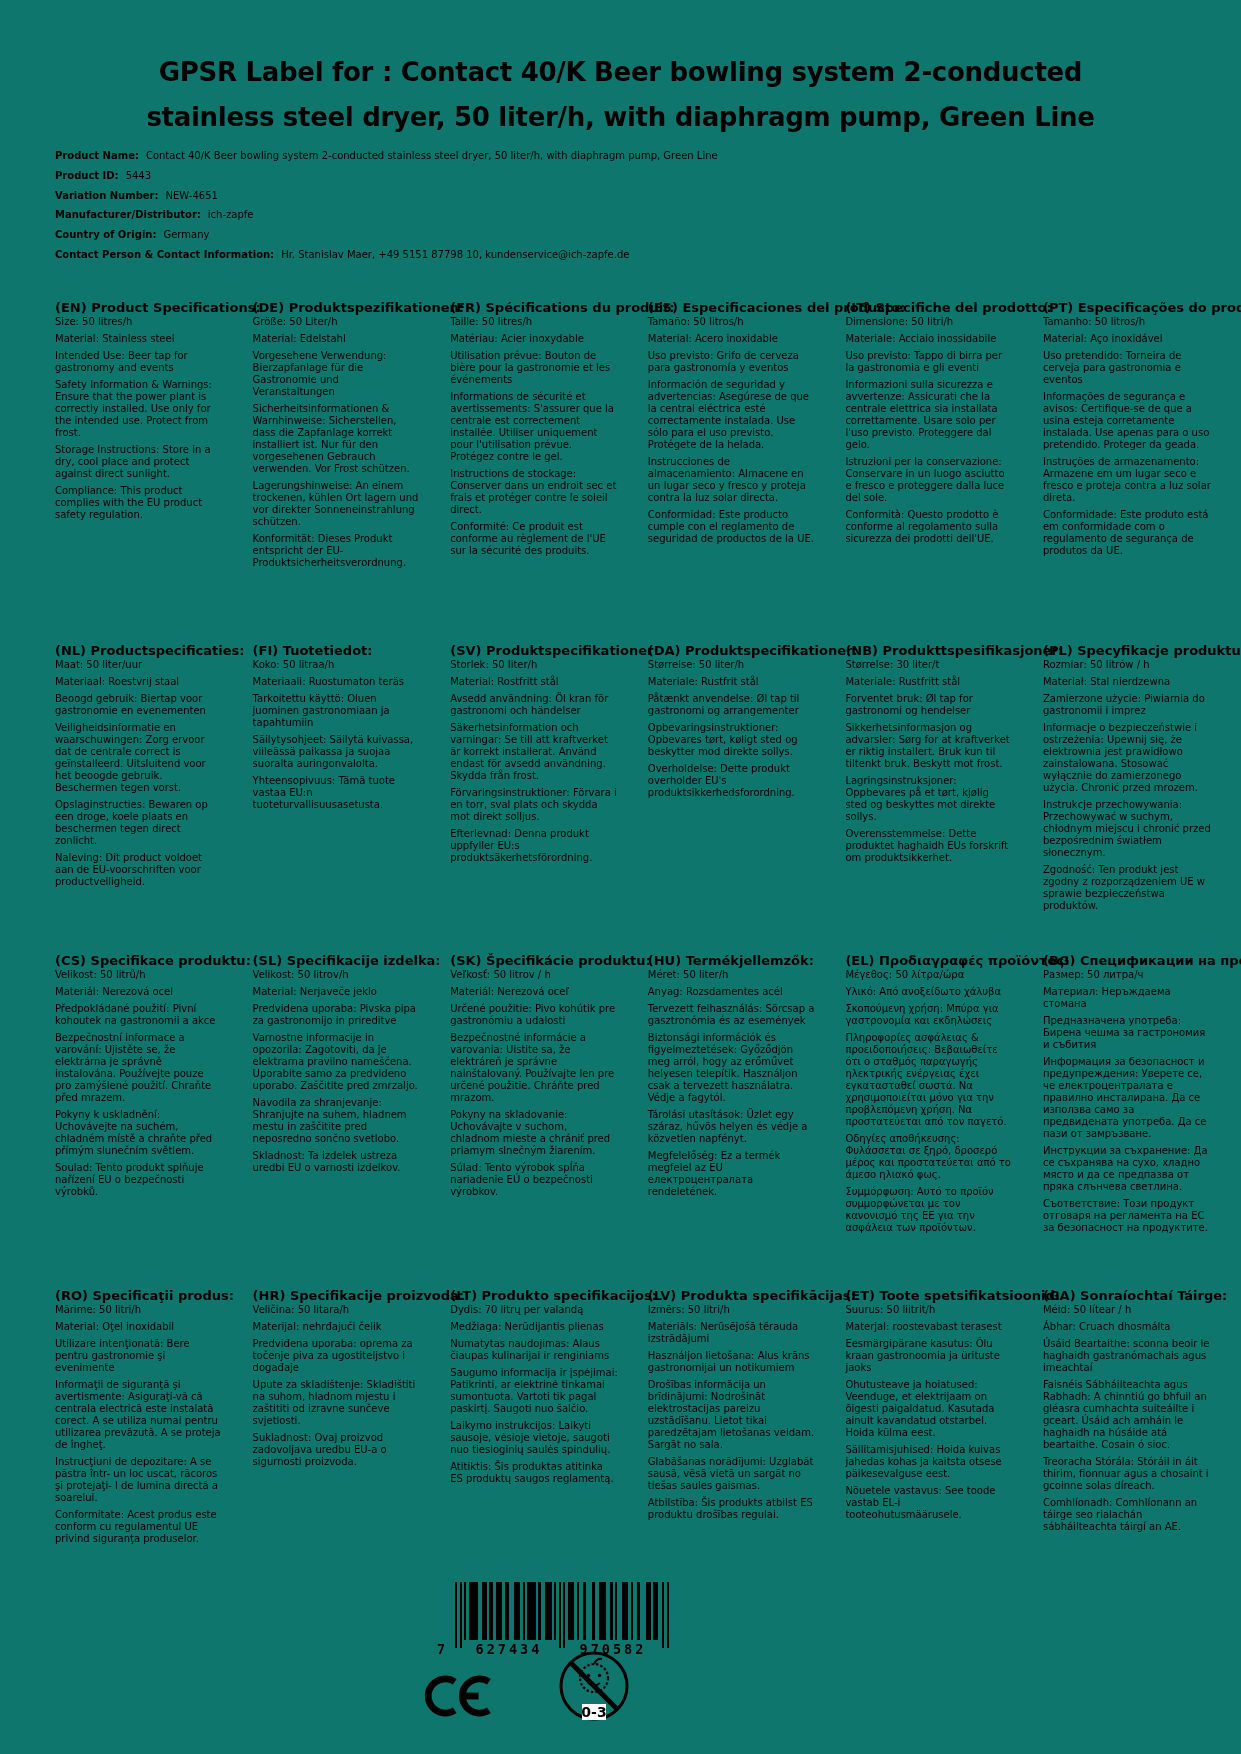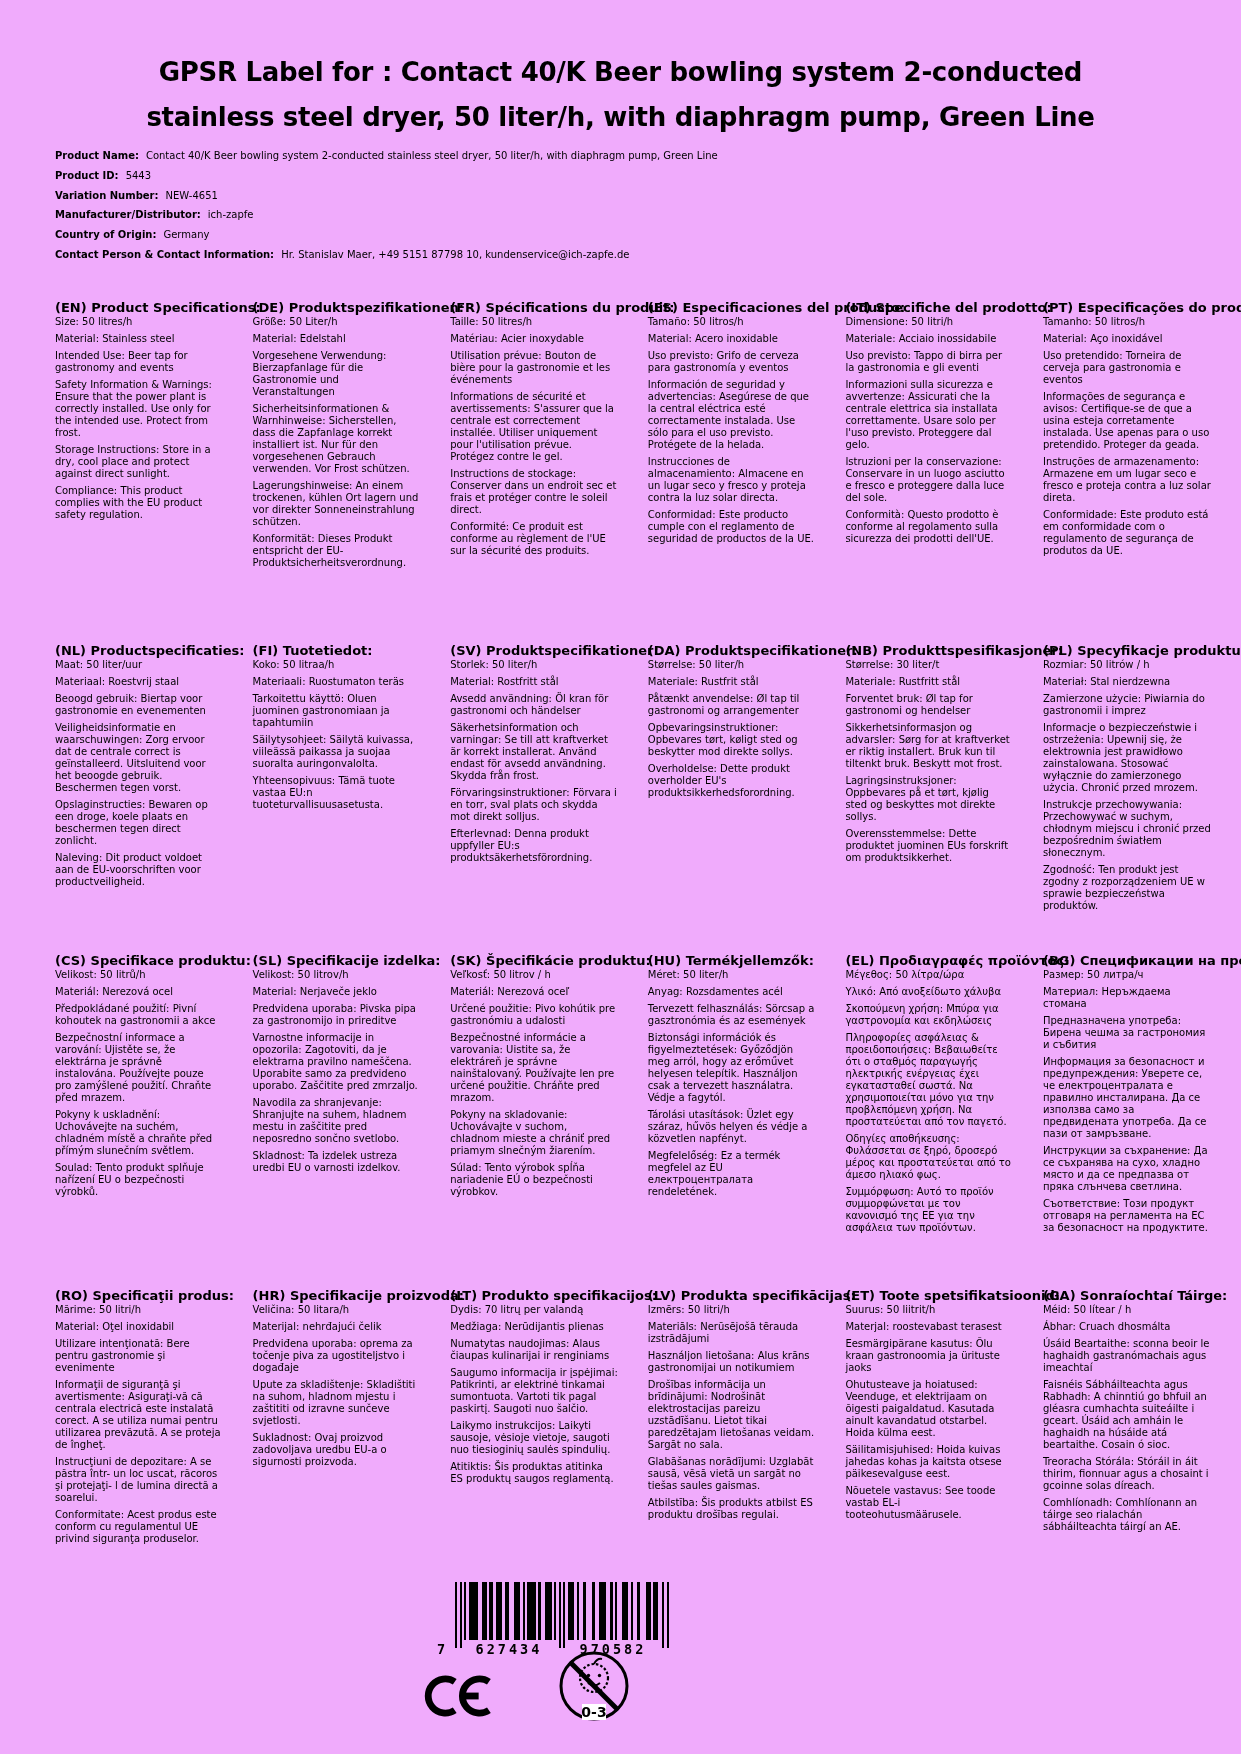--- a/index.html
+++ b/index.html
@@ -1,16 +1,16 @@
 <!DOCTYPE html>
 <html><head>
 <meta charset="utf-8">
 <style>
   html,body{margin:0;padding:0;background:#fff;}
-  .page{position:relative;width:1241px;height:1754px;background:#f0abfc;color:#000;
+  .page{position:relative;width:1241px;height:1754px;background:#0f766e;color:#000;
         font-family:"DejaVu Sans",sans-serif;overflow:hidden;}
   .title{position:absolute;top:50px;left:0;width:100%;text-align:center;
          font-weight:bold;font-size:26px;line-height:45px;letter-spacing:-0.3px;}
   .product-info{position:absolute;left:55px;top:146px;font-size:10px;line-height:19.8px;}
   .pi-row b{font-weight:bold;}
   .pi-row span{margin-left:7px;}
   .lang-row{position:absolute;left:55px;width:1186px;display:grid;
             grid-template-columns:repeat(6,197.6px);align-items:start;}
   .lang-block{width:172px;font-size:10px;line-height:12px;}
   .lang-head{font-weight:bold;font-size:13px;white-space:nowrap;margin:0 0 2px 0;}
@@ -137,21 +137,21 @@
         <p>Opbevaringsinstruktioner: Opbevares tørt, køligt sted og beskytter mod direkte sollys.</p>
         <p>Overholdelse: Dette produkt overholder EU's produktsikkerhedsforordning.</p>
       </div>
       <div class="lang-block">
         <div class="lang-head">(NB) Produkttspesifikasjoner:</div>
         <p>Størrelse: 30 liter/t</p>
         <p>Materiale: Rustfritt stål</p>
         <p>Forventet bruk: Øl tap for gastronomi og hendelser</p>
         <p>Sikkerhetsinformasjon og advarsler: Sørg for at kraftverket er riktig installert. Bruk kun til tiltenkt bruk. Beskytt mot frost.</p>
         <p>Lagringsinstruksjoner: Oppbevares på et tørt, kjølig sted og beskyttes mot direkte sollys.</p>
-        <p>Overensstemmelse: Dette produktet juominen EUs forskrift om produktsikkerhet.</p>
+        <p>Overensstemmelse: Dette produktet haghaidh EUs forskrift om produktsikkerhet.</p>
       </div>
       <div class="lang-block">
         <div class="lang-head">(PL) Specyfikacje produktu:</div>
         <p>Rozmiar: 50 litrów / h</p>
         <p>Materiał: Stal nierdzewna</p>
         <p>Zamierzone użycie: Piwiarnia do gastronomii i imprez</p>
         <p>Informacje o bezpieczeństwie i ostrzeżenia: Upewnij się, że elektrownia jest prawidłowo zainstalowana. Stosować wyłącznie do zamierzonego użycia. Chronić przed mrozem.</p>
         <p>Instrukcje przechowywania: Przechowywać w suchym, chłodnym miejscu i chronić przed bezpośrednim światłem słonecznym.</p>
         <p>Zgodność: Ten produkt jest zgodny z rozporządzeniem UE w sprawie bezpieczeństwa produktów.</p>
       </div>

